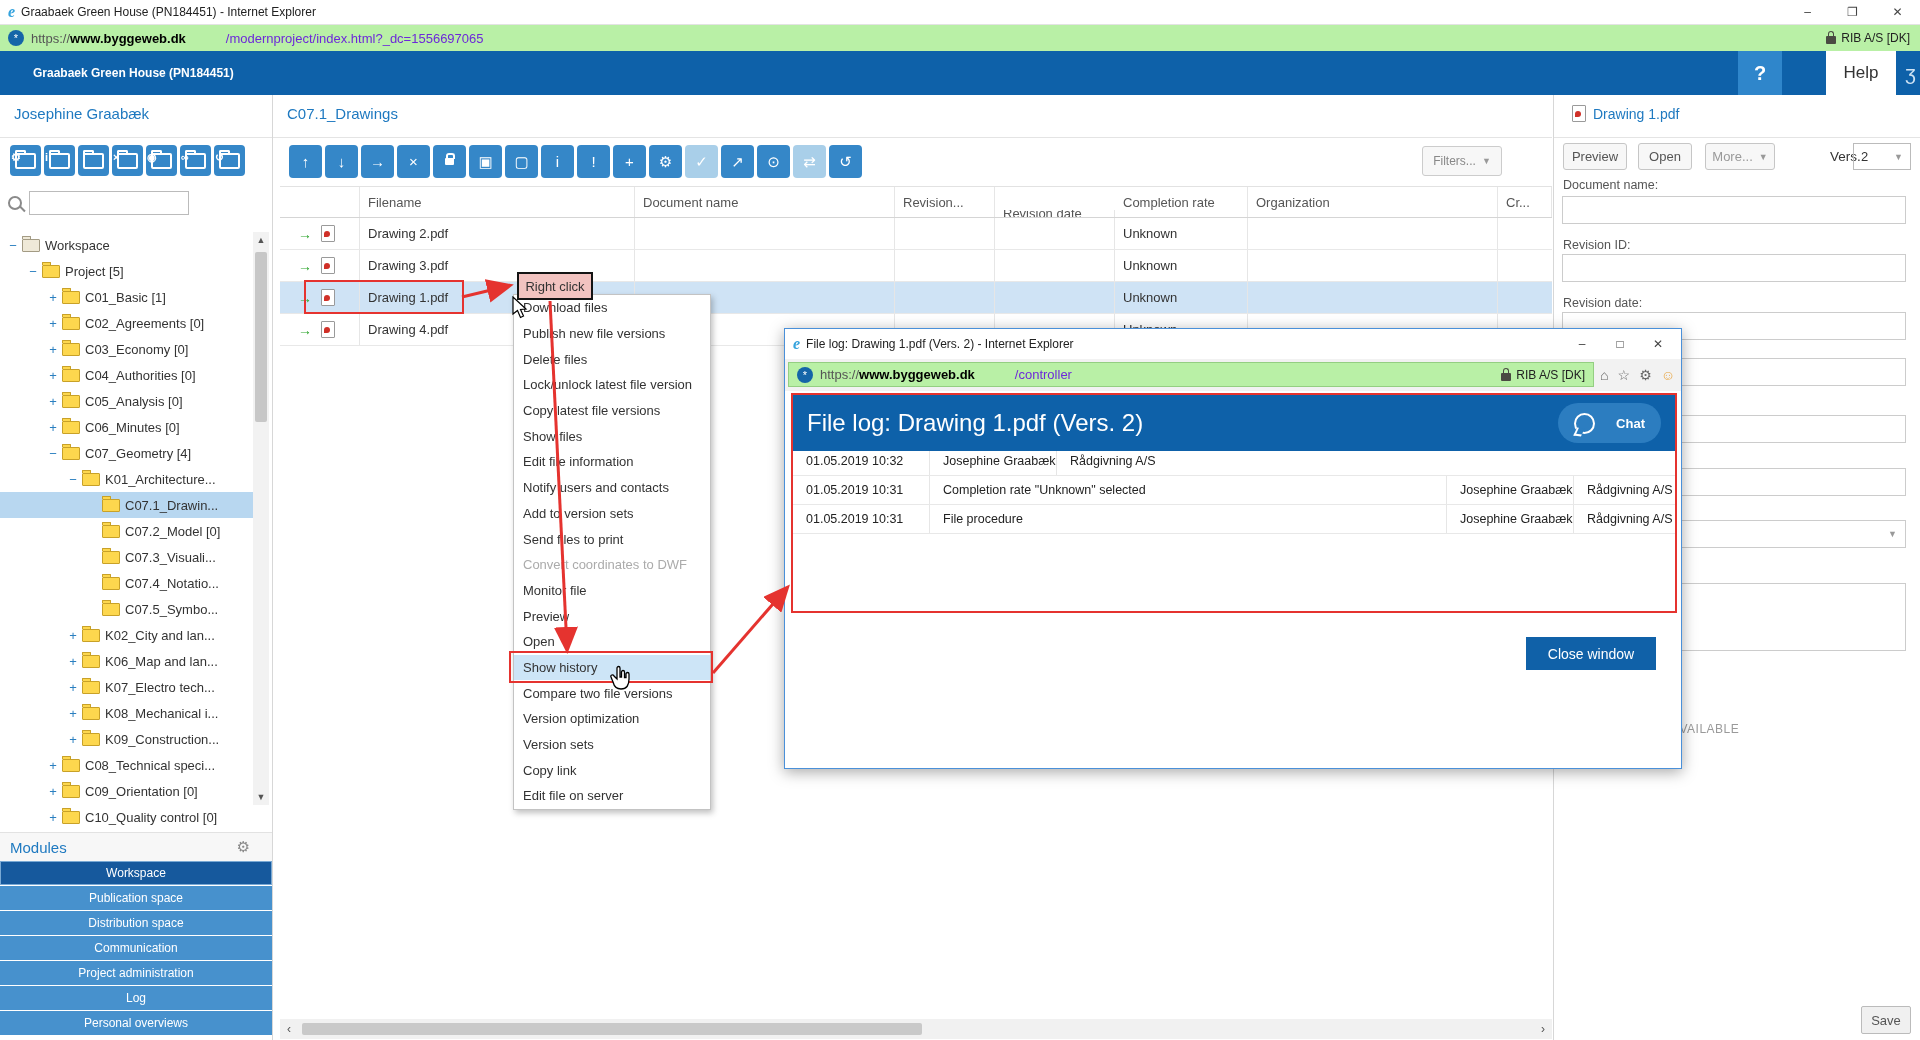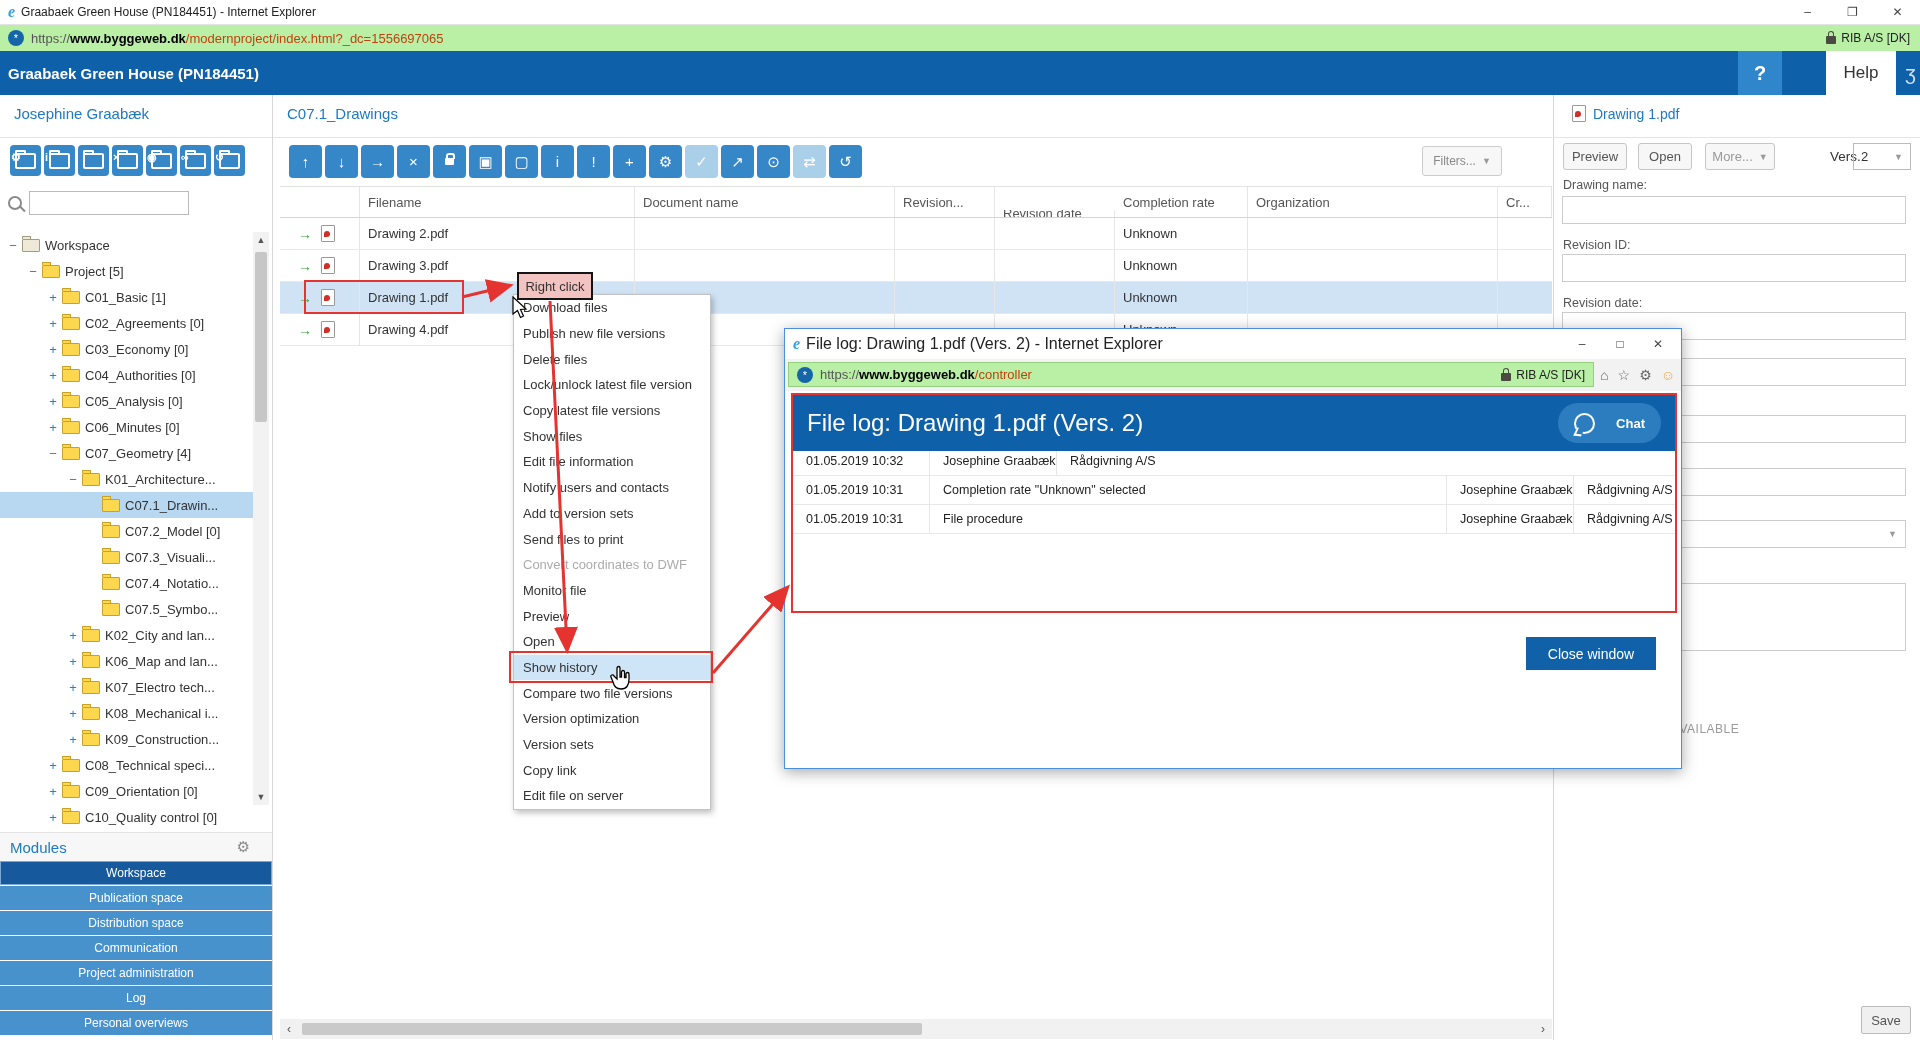--- a/index.html
+++ b/index.html
@@ -8,27 +8,27 @@
   
   .os-titlebar{position:absolute;left:0;top:0;width:1920px;height:24px;background:#fff;border-bottom:1px solid #e3e3e3;display:flex;align-items:center;}
   .ie-e{font-family:"Liberation Serif",serif;font-style:italic;font-weight:bold;color:#35a3dd;font-size:16px;margin:0 6px 0 8px;}
   .os-title{font-size:12px;color:#222;}
   .win-controls{position:absolute;right:0;top:0;height:24px;display:flex;}
   .win-controls span{width:45px;height:24px;display:flex;align-items:center;justify-content:center;color:#444;font-size:12px;}
   .addressbar{position:absolute;left:0;top:25px;width:1920px;height:26px;background:#b9f0a6;border-bottom:1px solid #9ccc8a;display:flex;align-items:center;}
   .bw-icon{width:16px;height:16px;border-radius:50%;background:#1565a8;color:#fff;font-size:11px;line-height:16px;text-align:center;margin:0 7px 0 8px;}
   .url-prefix{color:#555;}
   .url-domain{color:#000;font-weight:bold;}
-  .url-path{color:#c2410c;}
+  .url-path{color:#6d28d9;margin-left:40px;}
   .secure{position:absolute;right:10px;display:flex;align-items:center;gap:5px;color:#222;font-size:12px;}
   .lockicon{position:relative;width:10px;height:8px;background:#4a4a42;border-radius:1px;margin-top:4px;display:inline-block;}
   .lockicon::before{content:"";position:absolute;left:2px;top:-5px;width:4px;height:4px;border:1.5px solid #4a4a42;border-bottom:none;border-radius:3px 3px 0 0;}
   
   .appheader{position:absolute;left:0;top:51px;width:1920px;height:44px;background:#0e61a9;display:flex;align-items:center;}
-  .appheader .title{color:#fff;font-weight:bold;font-size:15px;margin-left:8px;}
+  .appheader .title{color:#fff;font-weight:bold;font-size:12px;margin-left:33px;}
   .help-q{position:absolute;right:138px;top:0;width:44px;height:44px;background:#2f86cb;color:#fff;font-size:20px;font-weight:bold;display:flex;align-items:center;justify-content:center;}
   .help-btn{position:absolute;right:24px;top:0;width:70px;height:44px;background:#fff;color:#333;font-size:17px;display:flex;align-items:center;justify-content:center;}
   .rib-logo{position:absolute;right:4px;top:0;height:44px;color:#cfe3f4;font-size:20px;display:flex;align-items:center;}
   
   .sidebar{position:absolute;left:0;top:95px;width:272px;height:945px;background:#fff;border-right:1px solid #d7d7d7;}
   .main{position:absolute;left:273px;top:95px;width:1279px;height:945px;background:#fff;}
   .rightpanel{position:absolute;left:1553px;top:95px;width:367px;height:945px;background:#fff;border-left:1px solid #d7d7d7;}
   .panel-title{color:#1e79c0;font-size:15px;position:absolute;top:10px;left:14px;}
   .headline{position:absolute;left:0;top:42px;width:100%;border-top:1px solid #e4e4e4;}
   
@@ -84,21 +84,21 @@
   
   .ctxmenu{position:absolute;left:513px;top:294px;width:196px;background:#fff;border:1px solid #c3c3c3;
            box-shadow:2px 3px 6px rgba(0,0,0,.25);z-index:15;}
   .ctxitem{height:25.7px;display:flex;align-items:center;padding-left:9px;font-size:13px;color:#333;white-space:nowrap;}
   .ctxitem.disabled{color:#ababab;}
   .ctxitem.highlight{background:#cde5f7;}
   
   .popup{position:absolute;left:784px;top:328px;width:898px;height:441px;background:#fff;border:1px solid #4a90d9;
          box-shadow:0 3px 14px rgba(0,0,0,.35);z-index:10;box-sizing:border-box;}
   .pop-titlebar{position:absolute;left:0;top:0;width:100%;height:30px;background:#fff;border-bottom:1px solid #eee;display:flex;align-items:center;}
-  .pop-title{font-size:16px;color:#222;}
+  .pop-title{font-size:12px;color:#222;}
   .pop-controls{position:absolute;right:4px;top:0;height:30px;display:flex;}
   .pop-controls span{width:38px;display:flex;align-items:center;justify-content:center;color:#444;font-size:12px;}
   .pop-urlrow{position:absolute;left:0;top:30px;width:100%;height:32px;background:#f2f2f2;display:flex;align-items:center;}
   .pop-green{position:absolute;left:3px;top:3px;width:806px;height:25px;background:#b9f0a6;border:1px solid #94cf82;display:flex;align-items:center;box-sizing:border-box;}
   .pop-icons{position:absolute;right:6px;display:flex;gap:9px;color:#666;font-size:14px;}
   .pop-icons .smiley{color:#e8a33d;}
   .pop-redzone{position:absolute;left:6px;top:64px;width:882px;height:216px;border:2px solid #e5332f;z-index:3;}
   .pop-blue{position:absolute;left:0;top:0;width:100%;height:56px;background:#0e61a9;display:flex;align-items:center;}
   .pop-heading{color:#fff;font-size:24px;margin-left:14px;font-weight:normal;}
   .chat-btn{position:absolute;right:14px;top:8px;height:40px;padding:0 16px;background:#2c7dc0;border-radius:20px;display:flex;align-items:center;gap:21px;color:#fff;font-weight:bold;font-size:13px;}
@@ -494,21 +494,21 @@
     <div class="rp-btn" style="left:151px;top:48px;width:70px;color:#9a9a9a;">
       <span>More...</span>
         <span class="chev">▼</span>
     </div>
     <div class="rp-label" style="left:260px;top:54px;font-size:13.5px;color:#333;margin-left:16px;">Vers.</div>
     <div class="vers-select">
       <span>2</span>
         <span class="chev">▼</span>
     </div>
 
-    <div class="rp-label" style="top:83px;">Drawing name:</div>
+    <div class="rp-label" style="top:83px;">Document name:</div>
     <div class="rp-input" style="top:101px;"></div>
     <div class="rp-label" style="top:143px;">Revision ID:</div>
     <div class="rp-input" style="top:159px;"></div>
     <div class="rp-label" style="top:201px;">Revision date:</div>
     <div class="rp-input" style="top:217px;"></div>
     <div class="rp-input" style="top:263px;"></div>
     <div class="rp-input" style="top:320px;"></div>
     <div class="rp-input" style="top:373px;"></div>
     <div class="rp-input" style="top:425px;display:flex;align-items:center;justify-content:flex-end;padding-right:8px;">
         <span class="chev">▼</span>

